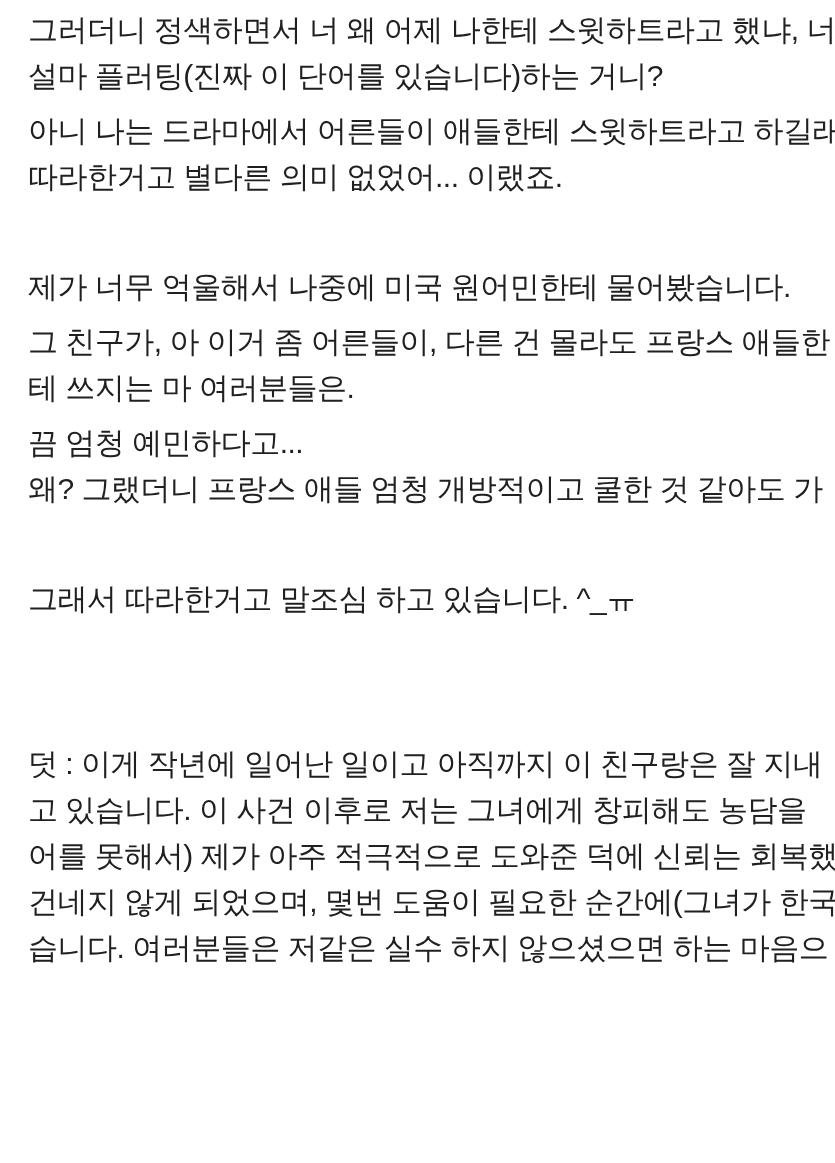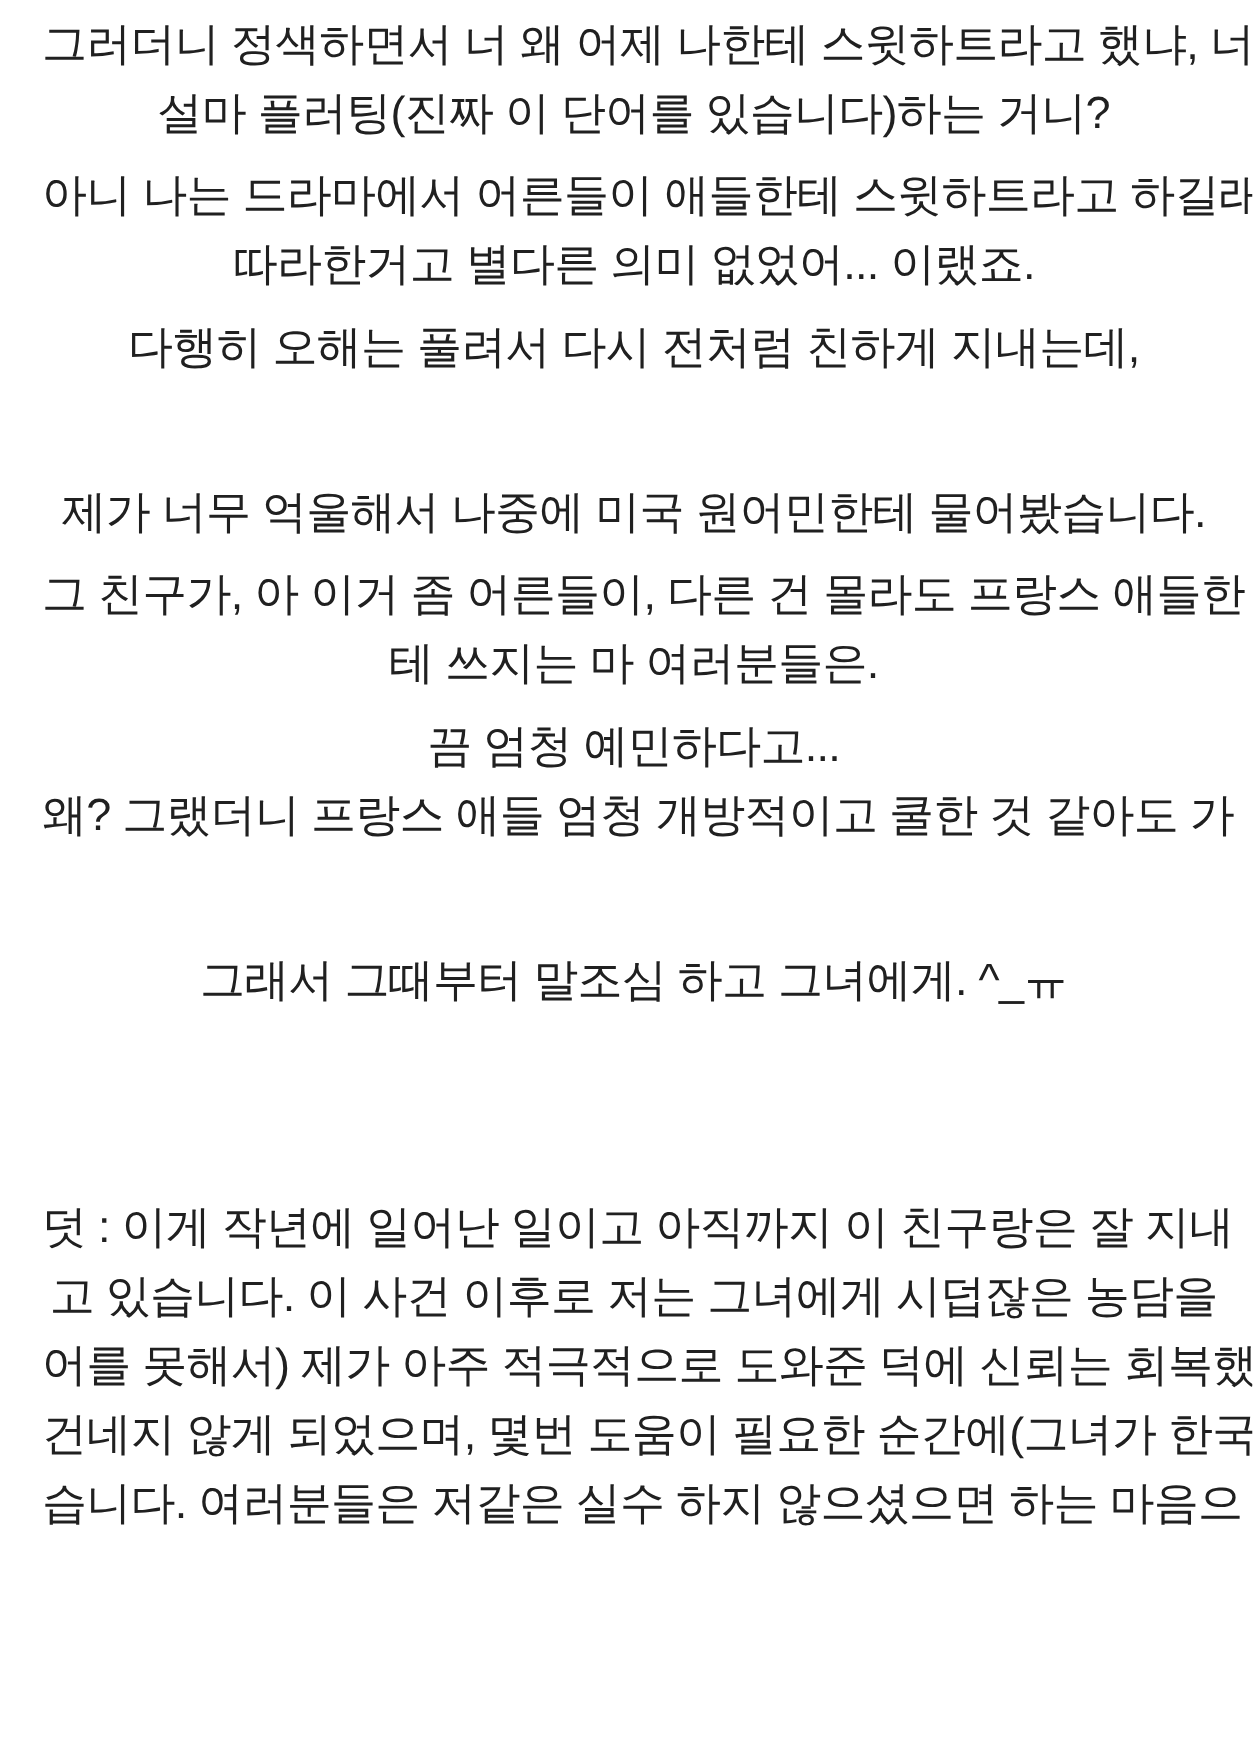--- a/index.html
+++ b/index.html
@@ -23,21 +23,20 @@
     letter-spacing: -0.5px;
     font-weight: 400;
   }
   .para {
     margin: 0 0 9px 0;
     padding: 0;
   }
   .para .line {
     display: block;
     white-space: nowrap;
-    text-align: center;
   }
   .para.blank {
     height: 46px;
   }
 </style>
 </head>
 <body>
 
 <div class="canvas">
   <div class="post">
@@ -46,51 +45,48 @@
       <span class="line">그러더니 정색하면서 너 왜 어제 나한테 스윗하트라고 했냐, 너</span>
       <span class="line">설마 플러팅(진짜 이 단어를 있습니다)하는 거니?</span>
     </p>
 
 
     <p class="para">
       <span class="line">아니 나는 드라마에서 어른들이 애들한테 스윗하트라고 하길래</span>
       <span class="line">따라한거고 별다른 의미 없었어... 이랬죠.</span>
     </p>
 
-    <p class="para">
-      <span class="line">다행히 오해는 풀려서 다시 전처럼 친하게 지내는데,</span>
-    </p>
 
     <p class="para blank"></p>
 
     <p class="para">
       <span class="line">제가 너무 억울해서 나중에 미국 원어민한테 물어봤습니다.</span>
     </p>
 
     <p class="para">
       <span class="line">그 친구가, 아 이거 좀 어른들이, 다른 건 몰라도 프랑스 애들한</span>
       <span class="line">테 쓰지는 마 여러분들은.</span>
     </p>
 
     <p class="para">
       <span class="line">끔 엄청 예민하다고...</span>
       <span class="line">왜? 그랬더니 프랑스 애들 엄청 개방적이고 쿨한 것 같아도 가</span>
     </p>
 
     <p class="para blank"></p>
 
     <p class="para">
-      <span class="line">그래서 그때부터 말조심 하고 그녀에게. ^_ㅠ</span>
+      <span class="line">그래서 따라한거고 말조심 하고 있습니다. ^_ㅠ</span>
     </p>
 
     <p class="para blank"></p>
     <p class="para blank"></p>
 
     <p class="para">
       <span class="line">덧 : 이게 작년에 일어난 일이고 아직까지 이 친구랑은 잘 지내</span>
-      <span class="line">고 있습니다. 이 사건 이후로 저는 그녀에게 시덥잖은 농담을</span>
+      <span class="line">고 있습니다. 이 사건 이후로 저는 그녀에게 창피해도 농담을</span>
       <span class="line">어를 못해서) 제가 아주 적극적으로 도와준 덕에 신뢰는 회복했</span>
       <span class="line">건네지 않게 되었으며, 몇번 도움이 필요한 순간에(그녀가 한국</span>
       <span class="line">습니다. 여러분들은 저같은 실수 하지 않으셨으면 하는 마음으</span>
     </p>
 
   </div>
 </div>
 
 </body></html>

